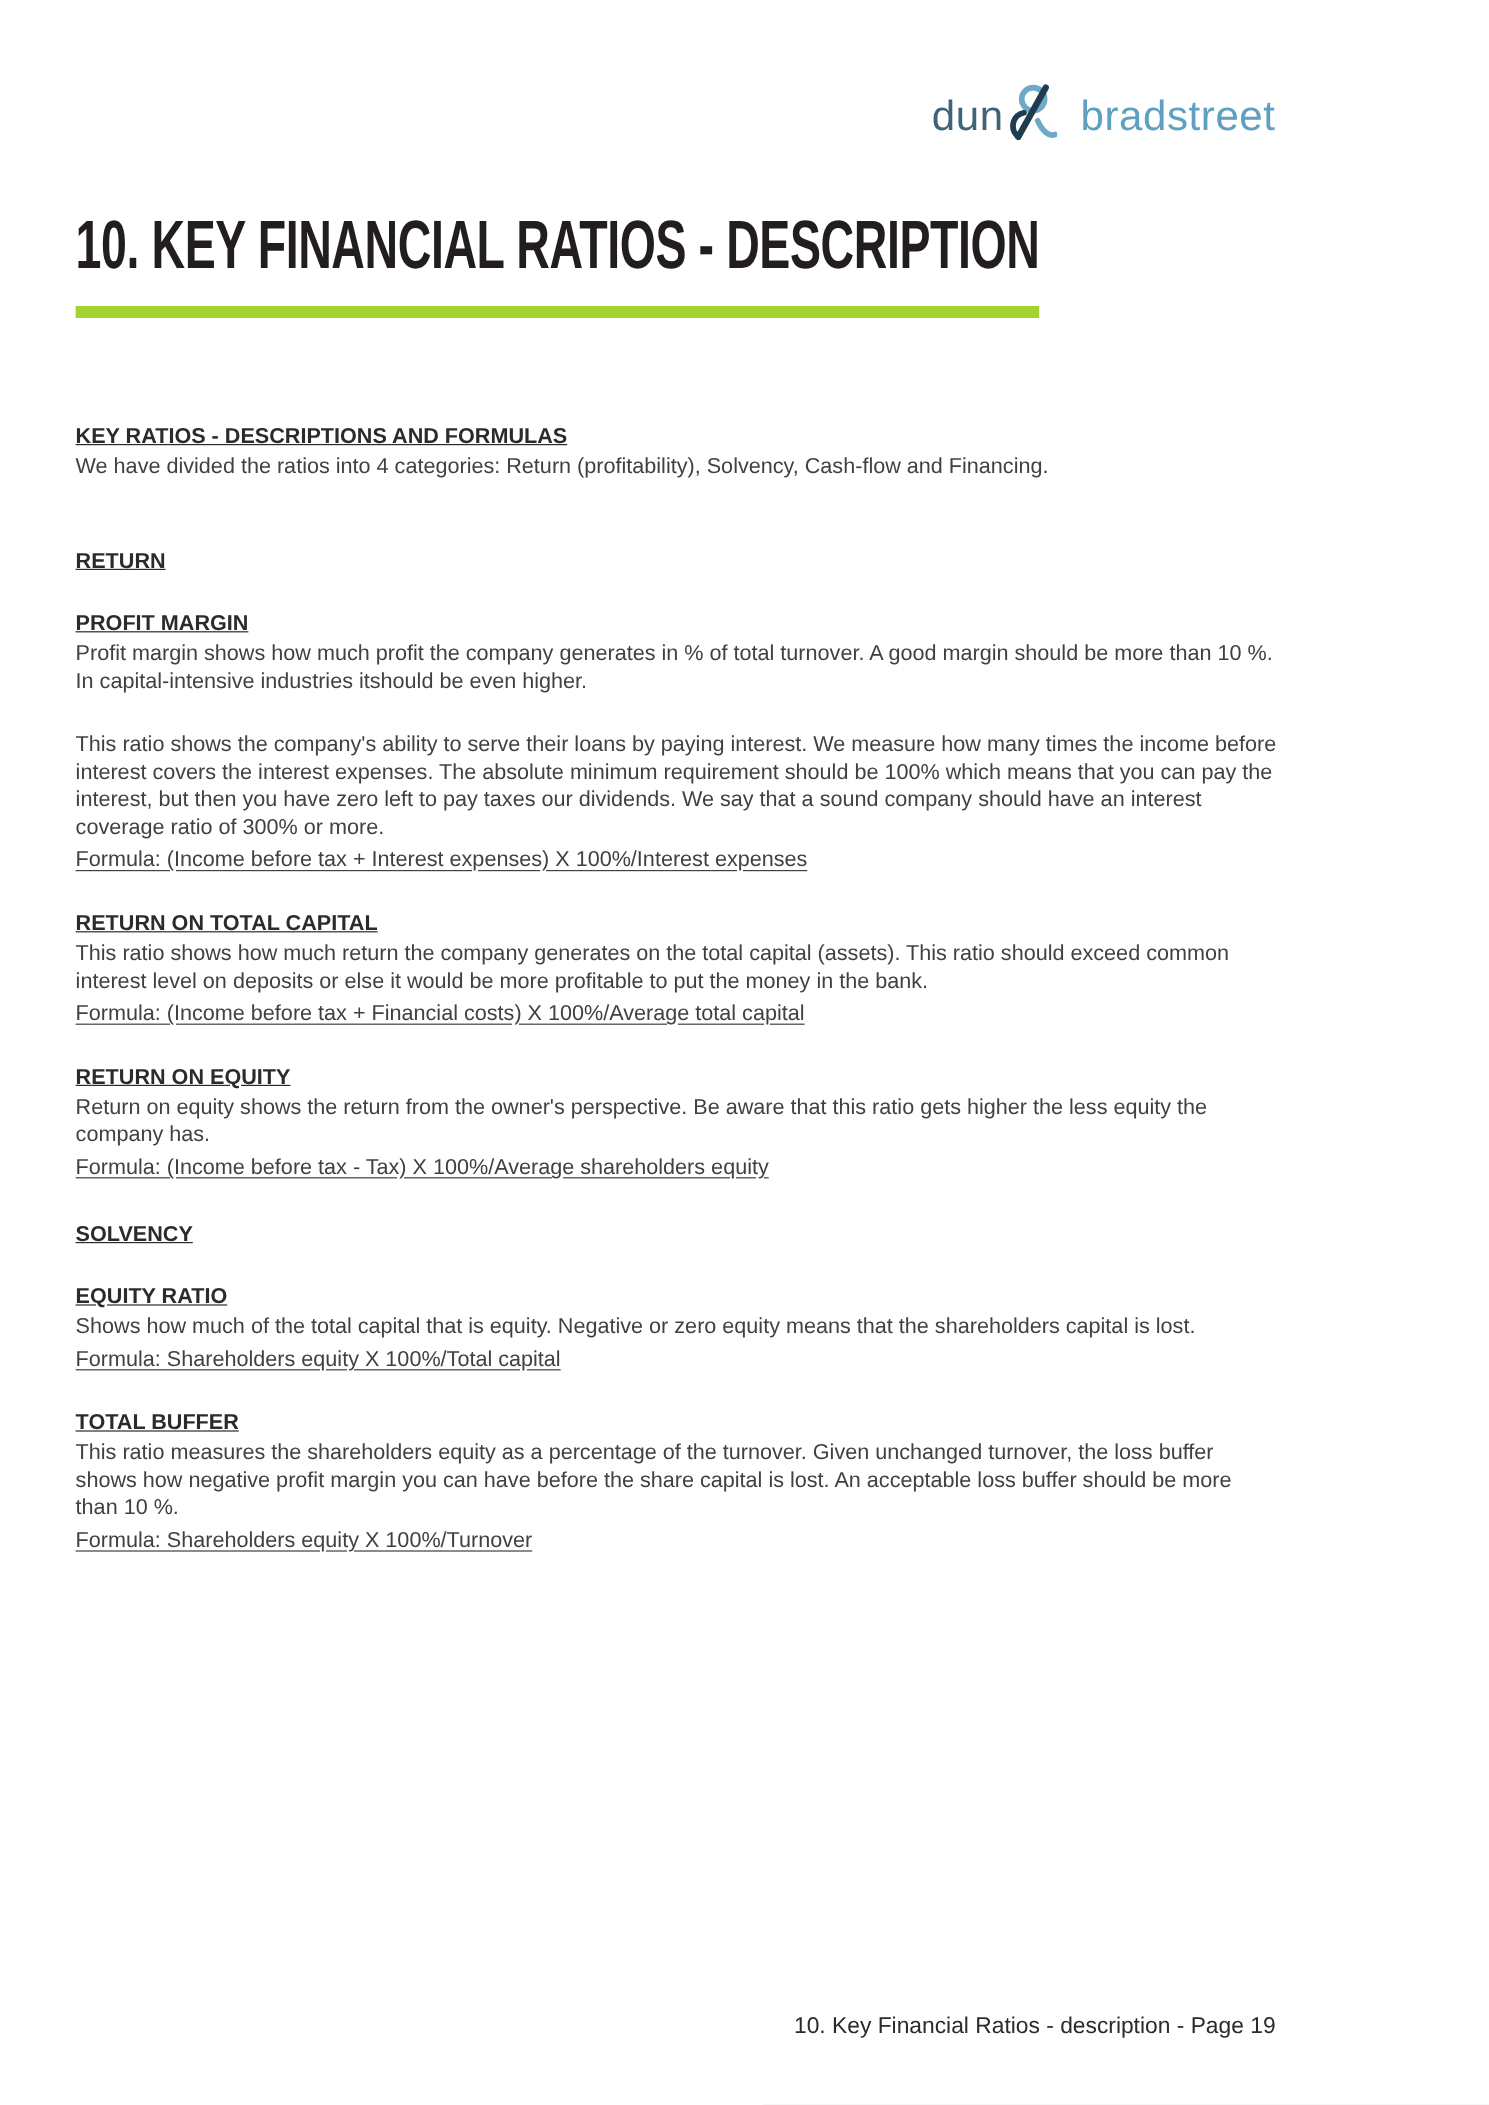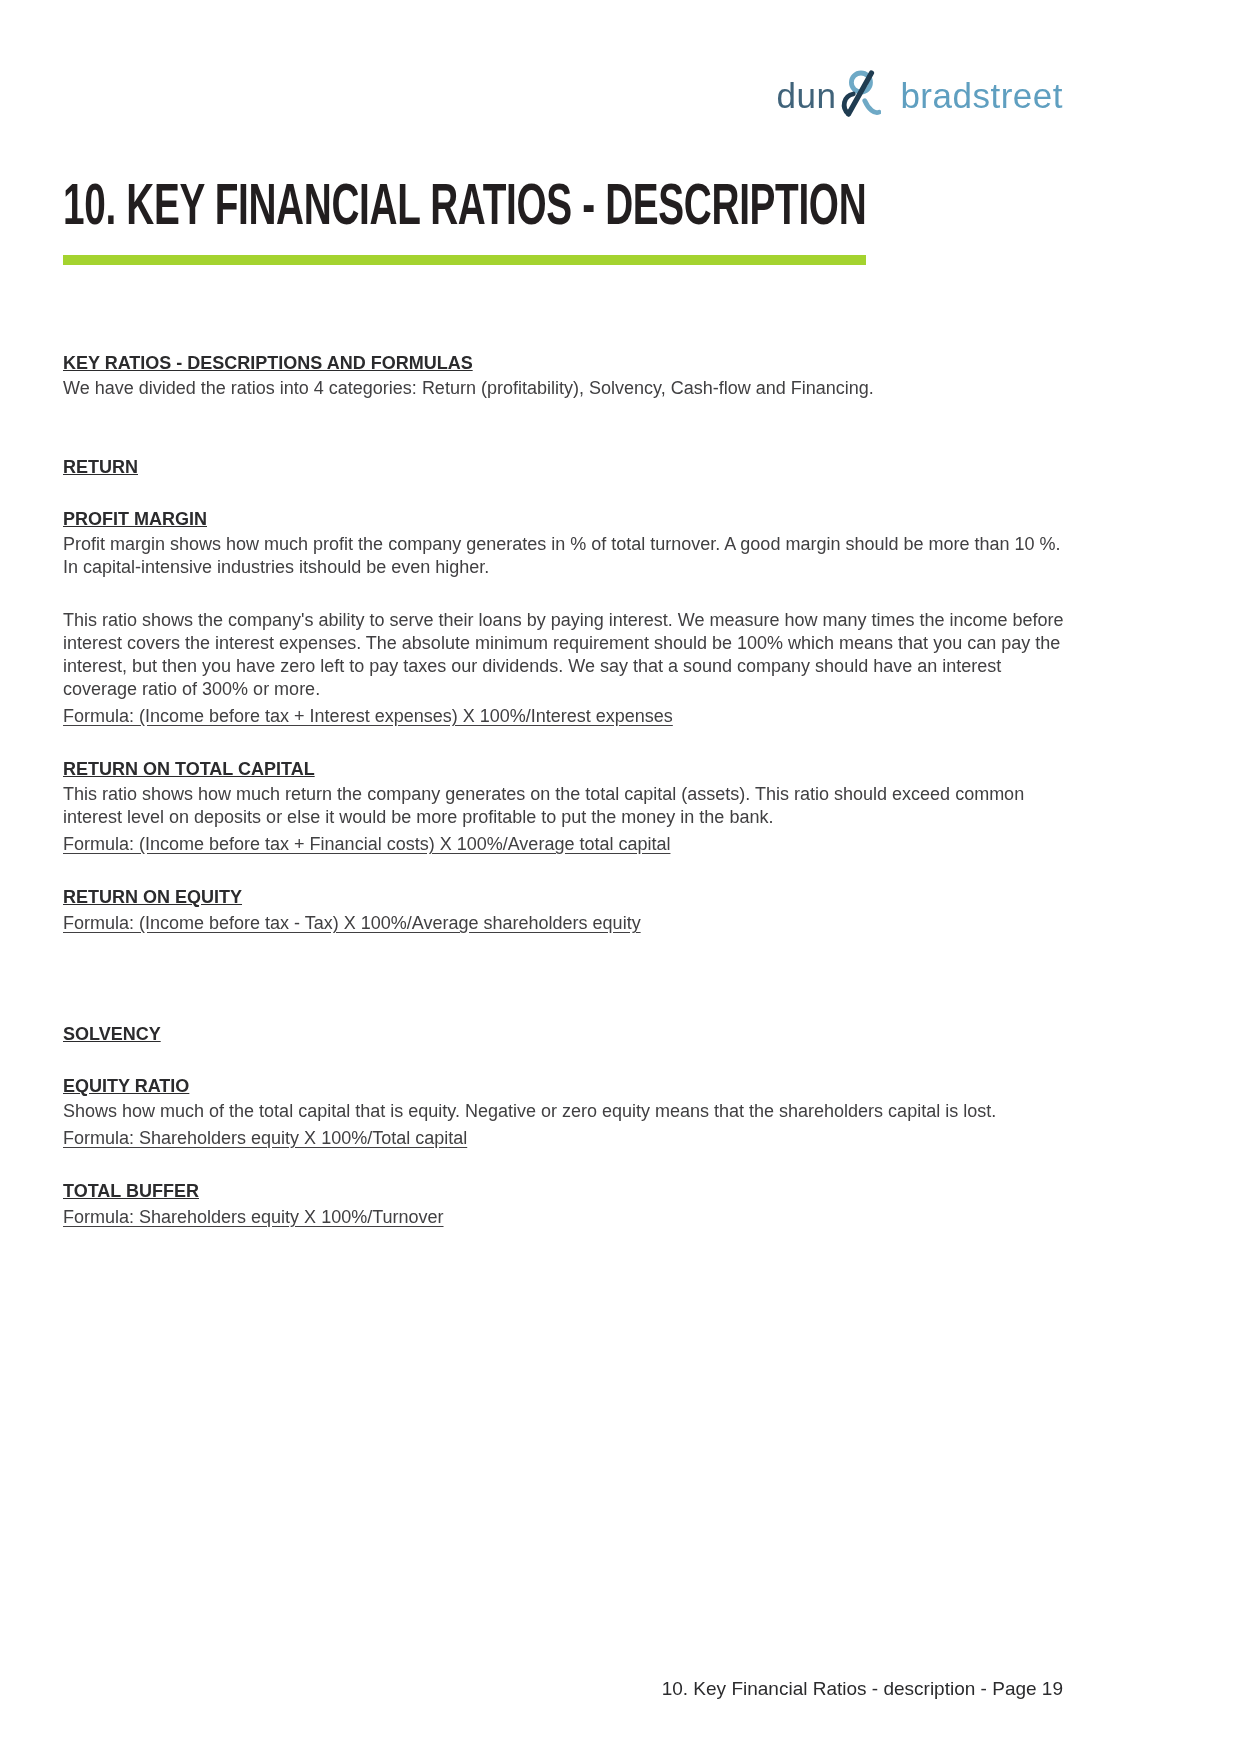--- a/index.html
+++ b/index.html
@@ -71,21 +71,21 @@
     color: var(--heading-text, #2b2b2d);
     text-decoration: underline;
   }
   .intro-body, .ratio-body { margin: 3px 0 0 0; }
   .formula {
     margin: 4px 0 0 0;
     text-decoration: underline;
     text-underline-offset: 3px;
   }
   .category-label { margin-top: 56px; }
-  .category-label.big-gap { margin-top: 88px; }
+  .category-label.big-gap { margin-top: 33px; }
   .ratio { margin-top: 30px; }
 
   
   .footer {
     position: absolute;
     top: 1678px;
     right: 178px;
     font-size: 19px;
     font-weight: normal;
     color: var(--heading-text, #2b2b2d);
@@ -130,33 +130,35 @@
     </section>
 
     <section class="ratio">
       <h3 class="ratio-title">RETURN ON TOTAL CAPITAL</h3>
       <p class="ratio-body">This ratio shows how much return the company generates on the total capital (assets). This ratio should exceed common interest level on deposits or else it would be more profitable to put the money in the bank.</p>
       <p class="formula">Formula: (Income before tax + Financial costs) X 100%/Average total capital</p>
     </section>
 
     <section class="ratio">
       <h3 class="ratio-title">RETURN ON EQUITY</h3>
+      <p class="ratio-body">Return on equity shows the return from the owner's perspective. Be aware that this ratio gets higher the less equity the company has.</p>
       <p class="formula">Formula: (Income before tax - Tax) X 100%/Average shareholders equity</p>
     </section>
 
     <h2 class="category-label big-gap">SOLVENCY</h2>
 
     <section class="ratio">
       <h3 class="ratio-title">EQUITY RATIO</h3>
       <p class="ratio-body">Shows how much of the total capital that is equity. Negative or zero equity means that the shareholders capital is lost.</p>
       <p class="formula">Formula: Shareholders equity X 100%/Total capital</p>
     </section>
 
     <section class="ratio">
       <h3 class="ratio-title">TOTAL BUFFER</h3>
+      <p class="ratio-body">This ratio measures the shareholders equity as a percentage of the turnover. Given unchanged turnover, the loss buffer shows how negative profit margin you can have before the share capital is lost. An acceptable loss buffer should be more than 10 %.</p>
       <p class="formula">Formula: Shareholders equity X 100%/Turnover</p>
     </section>
 
   </div>
 
   <div class="footer">10. Key Financial Ratios - description - Page 19</div>
 
 </div>
 
 </body></html>

